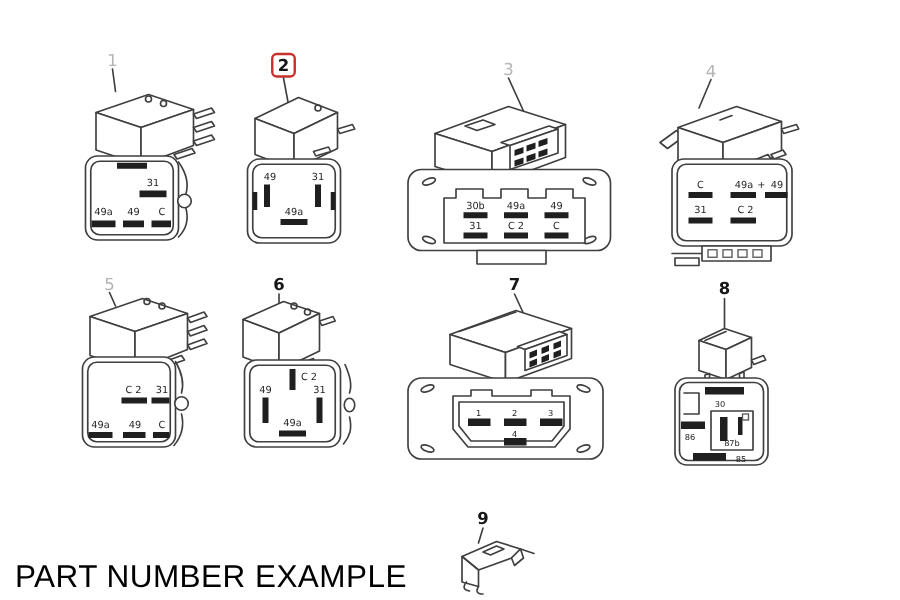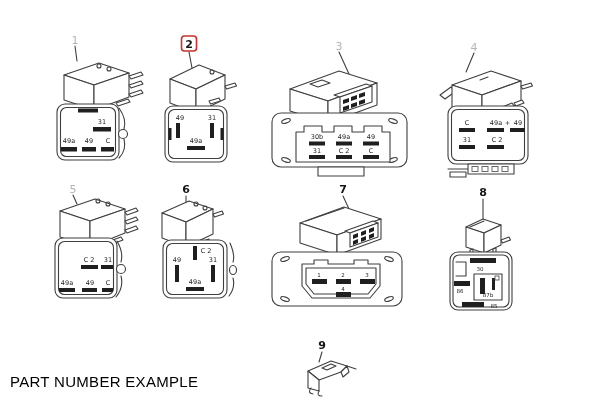--- a/index.html
+++ b/index.html
@@ -1,18 +1,18 @@
 <!DOCTYPE html>
 <html><head>
 <meta charset="utf-8">
 <style>
   html,body{margin:0;padding:0;background:#fff;}
   body{position:relative;width:600px;height:400px;overflow:hidden;font-family:"Liberation Sans",sans-serif;}
   .stage{position:absolute;left:0;top:0;width:600px;height:400px;}
-  .caption{position:absolute;left:10px;top:373px;font-size:15px;color:#000;letter-spacing:.3px;}
+  .caption{position:absolute;left:10px;top:373px;font-size:21px;color:#000;letter-spacing:.3px;}
   svg text{font-family:"DejaVu Sans",sans-serif;fill:#1c1c1c;text-anchor:middle;}
   .lbl{font-size:6.5px;}
   .tiny{font-size:5.5px;}
   .num{font-size:11px;fill:#b5b5b5;}
   .numdark{font-size:11px;font-weight:bold;fill:#161616;}
   .ln{fill:#fff;stroke:#3f3f3f;stroke-width:1.1;stroke-linejoin:round;}
   .lnf{fill:none;stroke:#3f3f3f;stroke-width:1.1;stroke-linejoin:round;stroke-linecap:round;}
   .thin{fill:none;stroke:#5a5a5a;stroke-width:0.9;}
   .bar{fill:#1f1f1f;stroke:none;}
   .marker{fill:#fff;stroke:#c8312b;stroke-width:1.6;}

